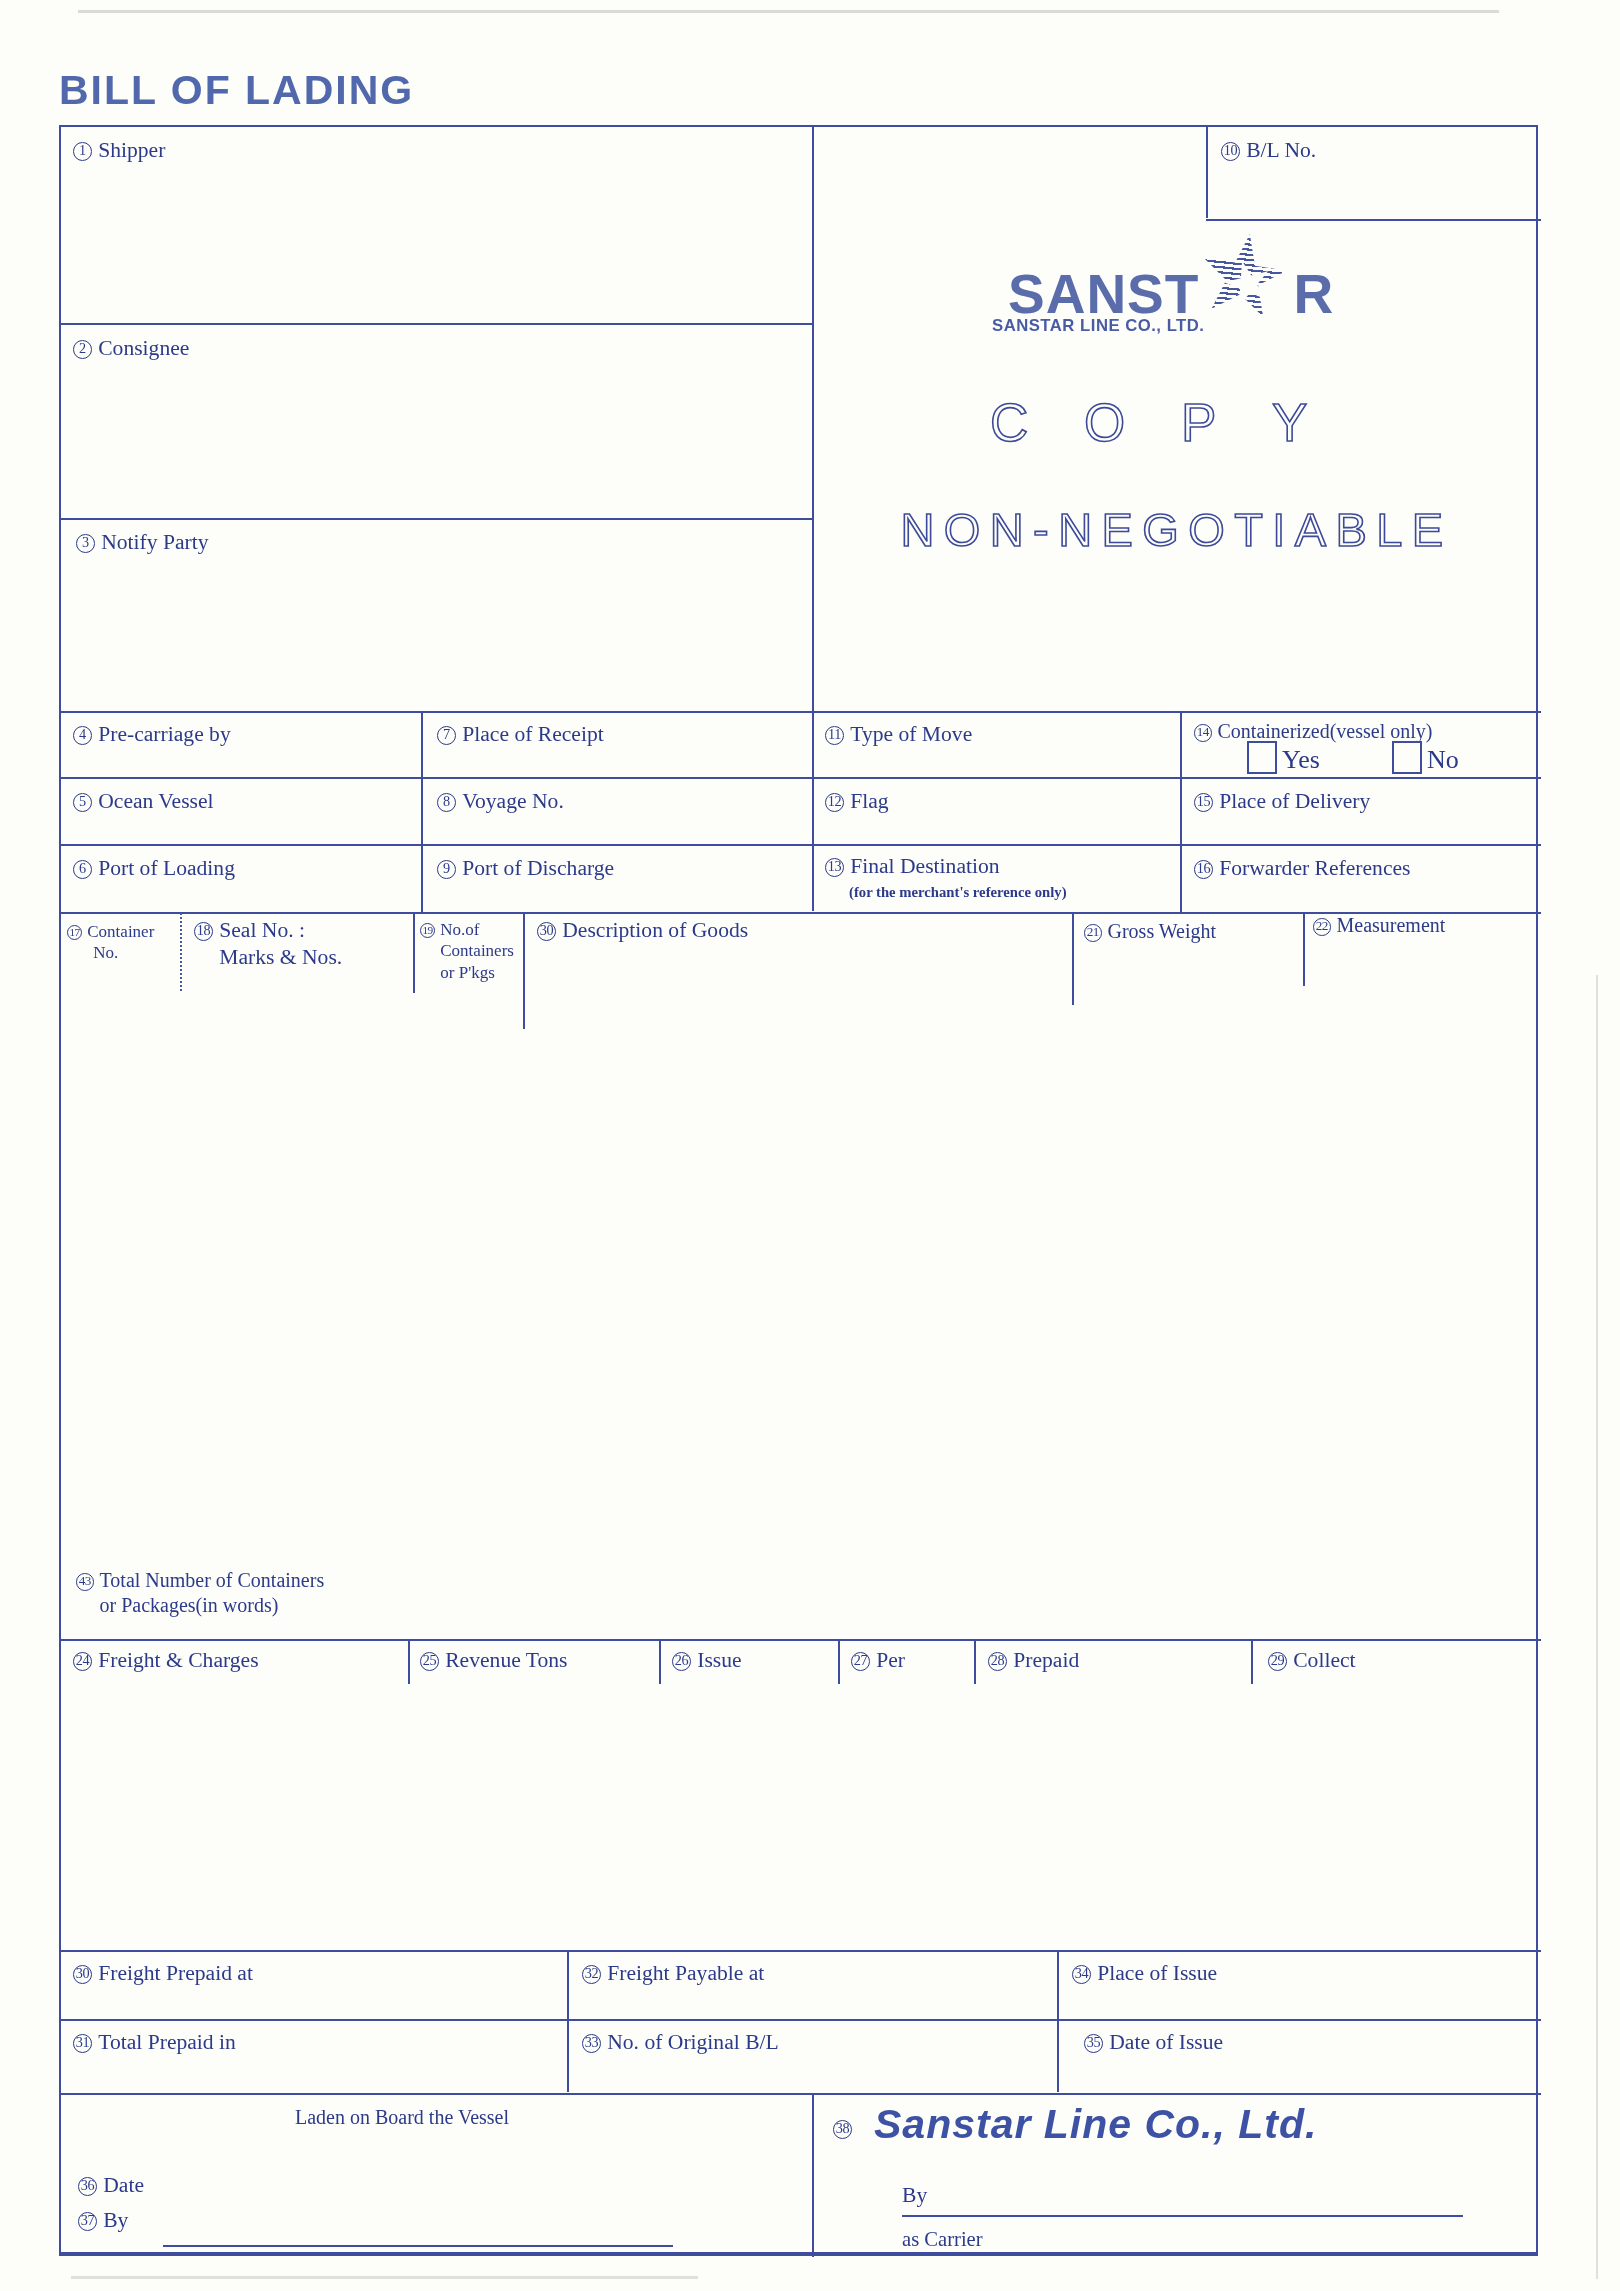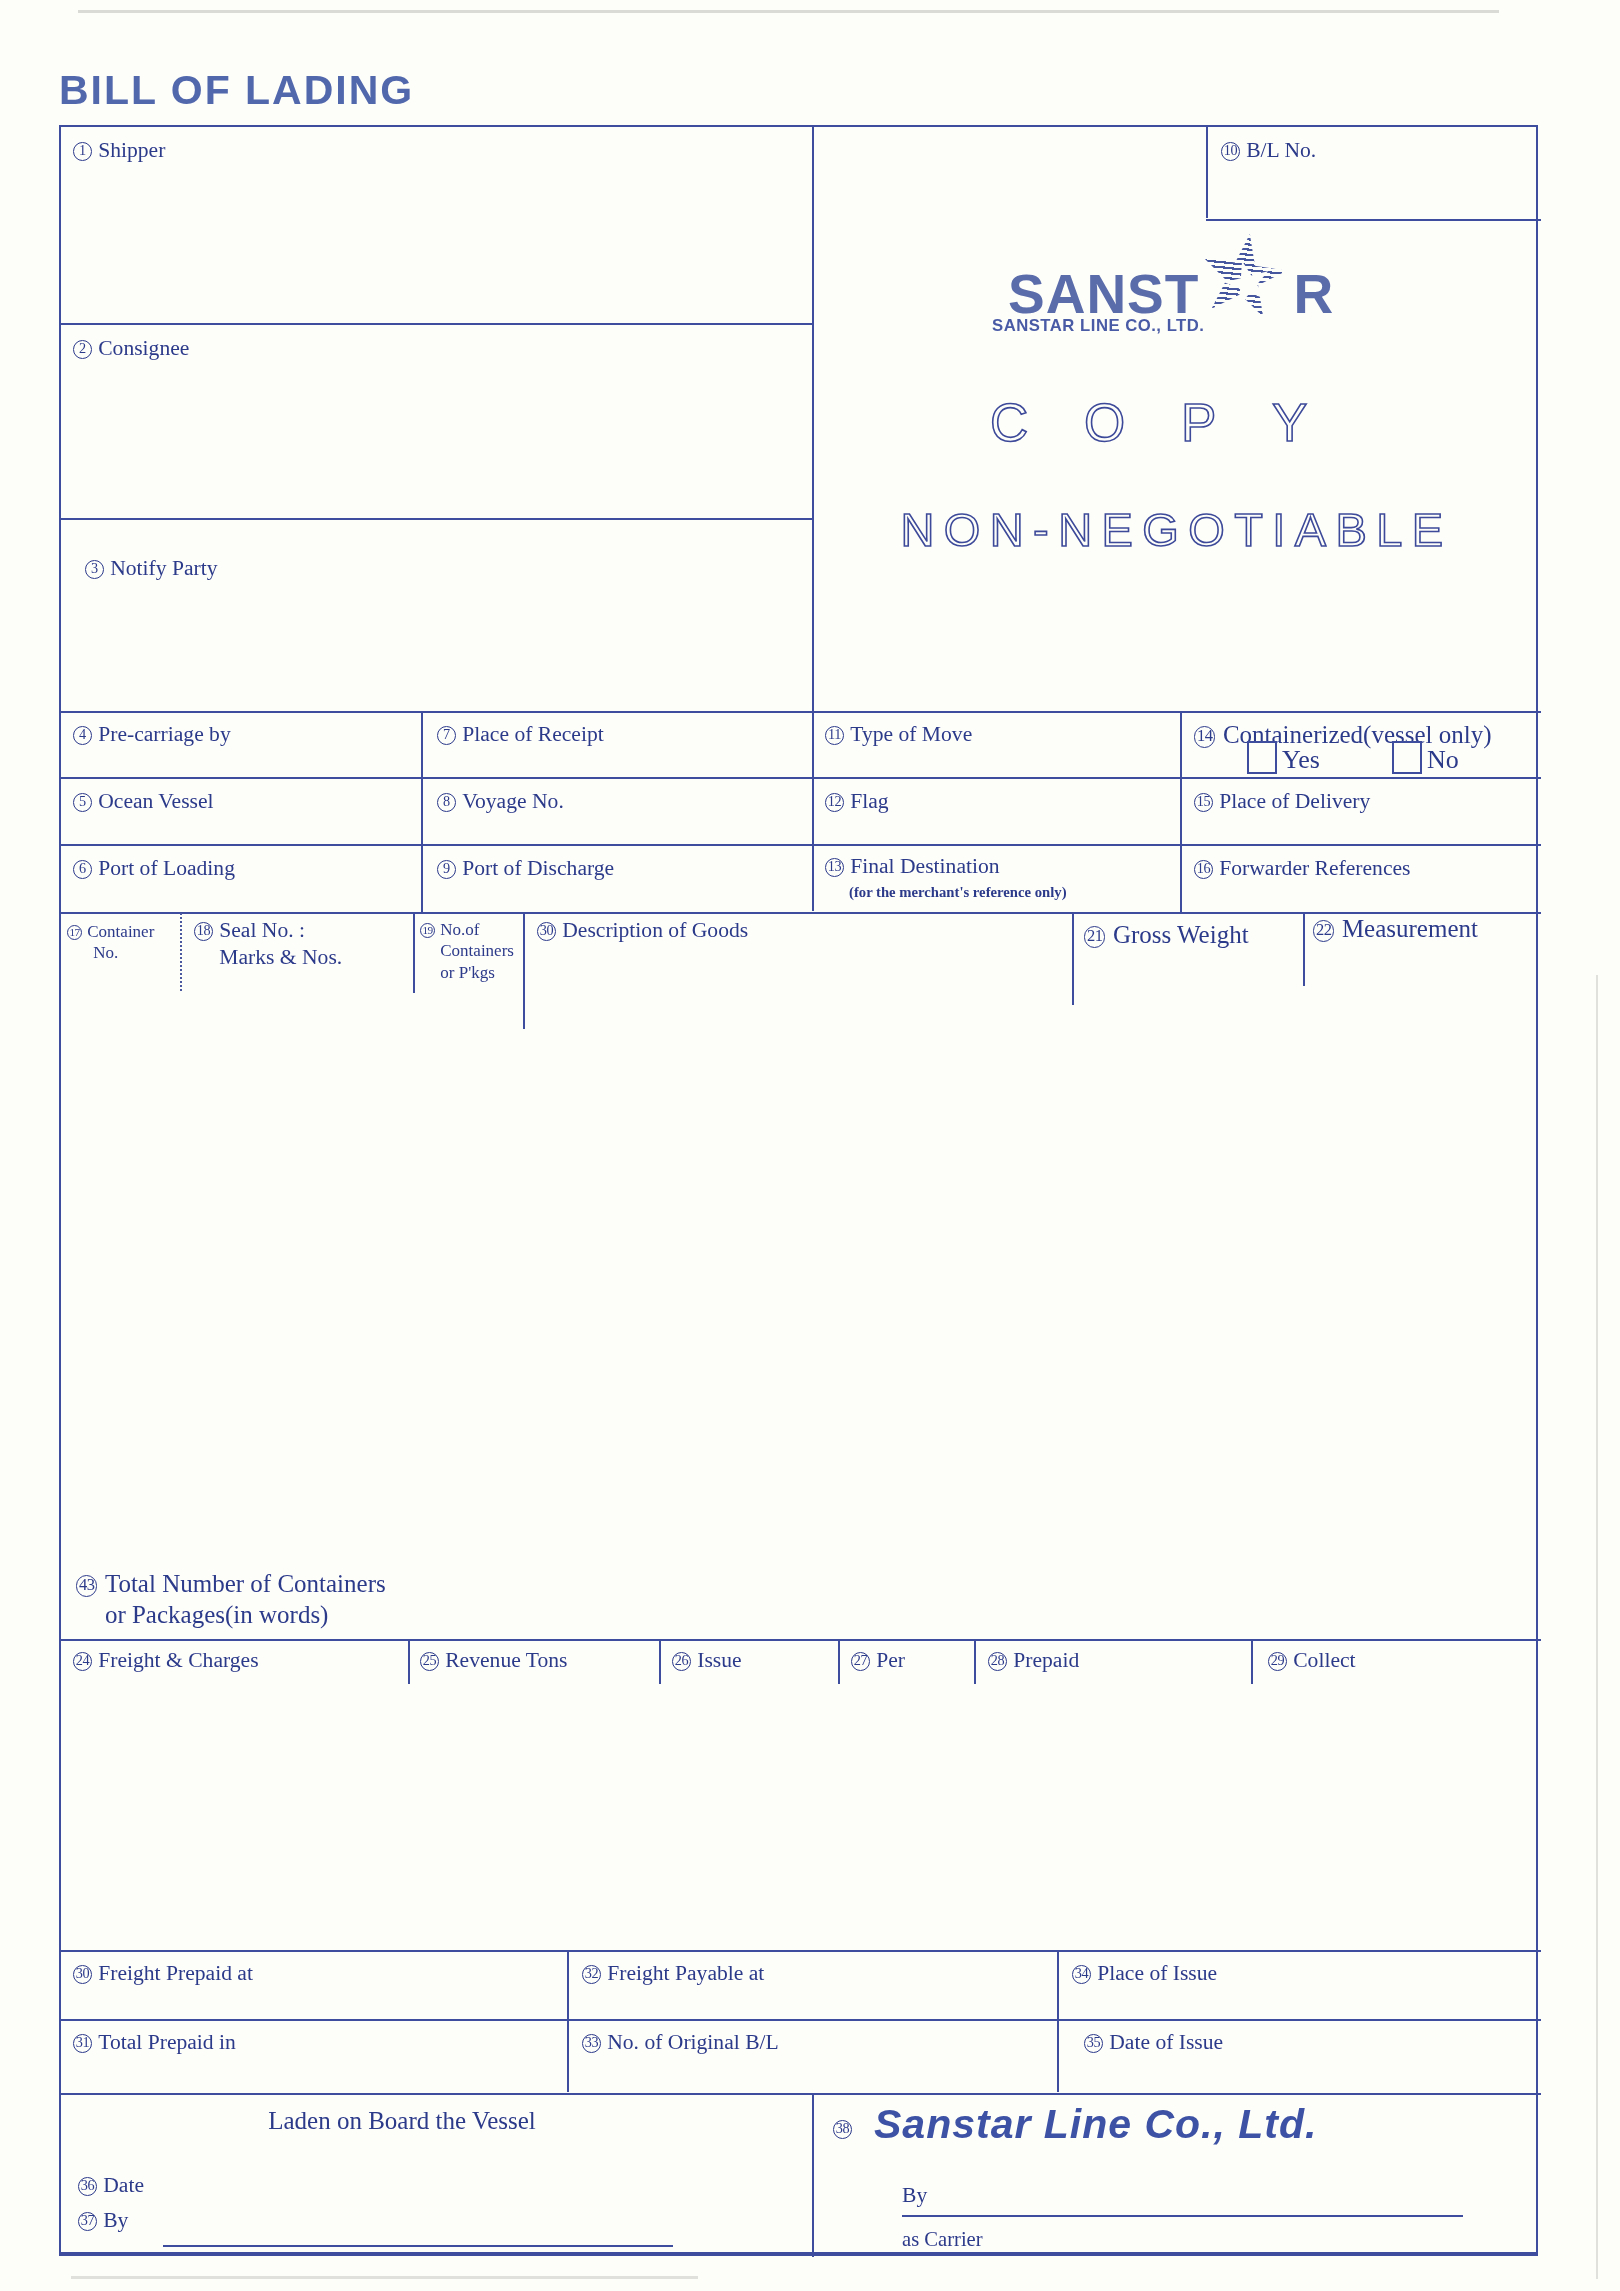--- a/index.html
+++ b/index.html
@@ -8,21 +8,21 @@
   .title{position:absolute;left:59px;top:67px;width:1482px;
          font-family:"Liberation Sans","DejaVu Sans",sans-serif;font-weight:bold;
          font-size:41px;letter-spacing:2px;color:#5268ad;}
   .border-box{position:absolute;left:59px;top:125px;width:1479px;height:2131px;
          border:2.9px solid #3e4d9d;border-bottom-width:4.9px;box-sizing:border-box;}
   .hl{position:absolute;height:2px;background:#3e4d9d;}
   .vl{position:absolute;width:2px;background:#3e4d9d;}
   .vld{position:absolute;width:0;border-left:2px dotted #4a58a0;background:none;}
   .lbl{position:absolute;font-size:21.6px;line-height:1.25;white-space:nowrap;}
   .sm{font-size:17px;}
-  .md{font-size:25px;}
+  .md{font-size:20px;}
   .cn{display:inline-block;width:1.18em;height:1.18em;line-height:1.12em;text-align:center;
       border:1.5px solid #2c3a8a;border-radius:50%;font-size:0.66em;vertical-align:0.12em;
       margin-right:0.45em;letter-spacing:-0.5px;}
   .lines{display:inline-flex;flex-direction:column;vertical-align:top;}
   .note{position:absolute;font-size:14.7px;font-weight:600;white-space:nowrap;}
   .cbox{position:absolute;width:25.5px;height:29px;border:2px solid #3e4d9d;background:#fdfdfa;}
   .cblabel{position:absolute;font-size:26px;text-align:right;}
   .stamp{position:absolute;left:812px;width:729px;text-align:center;
          font-family:"Liberation Sans","DejaVu Sans",sans-serif;color:transparent;
          -webkit-text-stroke:1.6px #3d4a99;}
@@ -100,21 +100,21 @@
 
   <div class="stamp nonneg">NON-NEGOTIABLE</div>
   <div class="stamp copy">COPY</div>
 
   <div class="lbl" style="left:73px;top:137px;">
     <span class="cn">1</span><span>Shipper</span>
   </div>
   <div class="lbl" style="left:73px;top:335px;">
     <span class="cn">2</span><span>Consignee</span>
   </div>
-  <div class="lbl" style="left:85px;top:529px;margin-top:26px;">
+  <div class="lbl" style="left:76px;top:529px;">
     <span class="cn">3</span><span>Notify Party</span>
   </div>
   <div class="lbl" style="left:1221px;top:137px;">
     <span class="cn">10</span><span>B/L No.</span>
   </div>
 
   <div class="lbl" style="left:73px;top:721px;">
     <span class="cn">4</span><span>Pre-carriage by</span>
   </div>
   <div class="lbl" style="left:437px;top:721px;">

